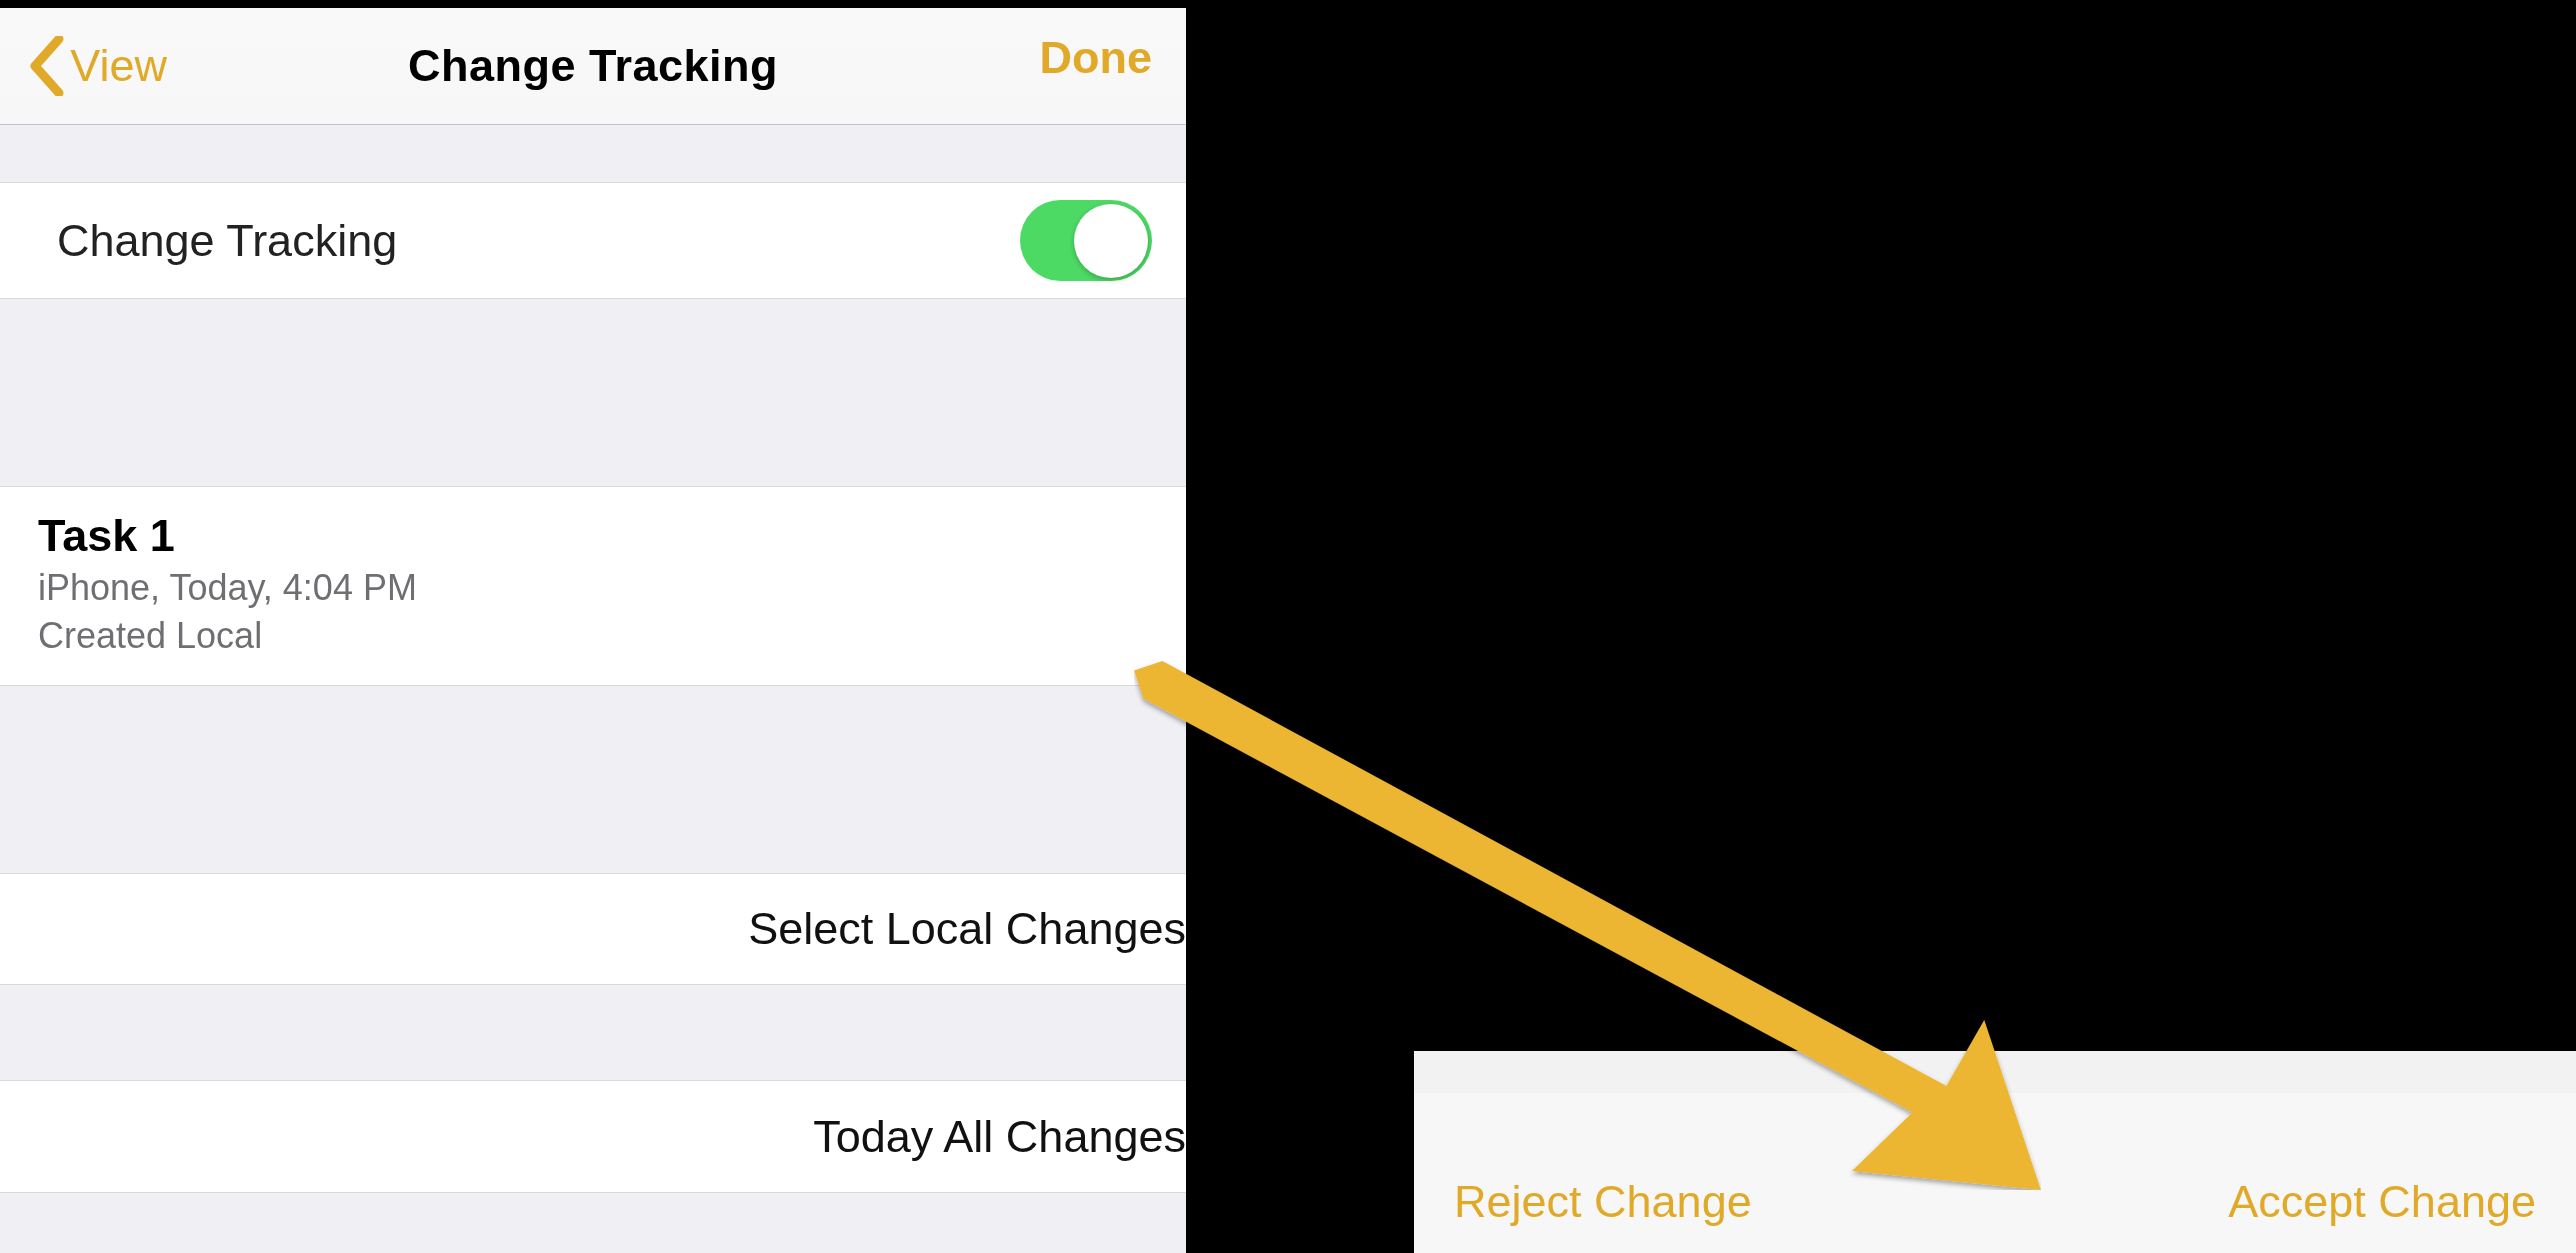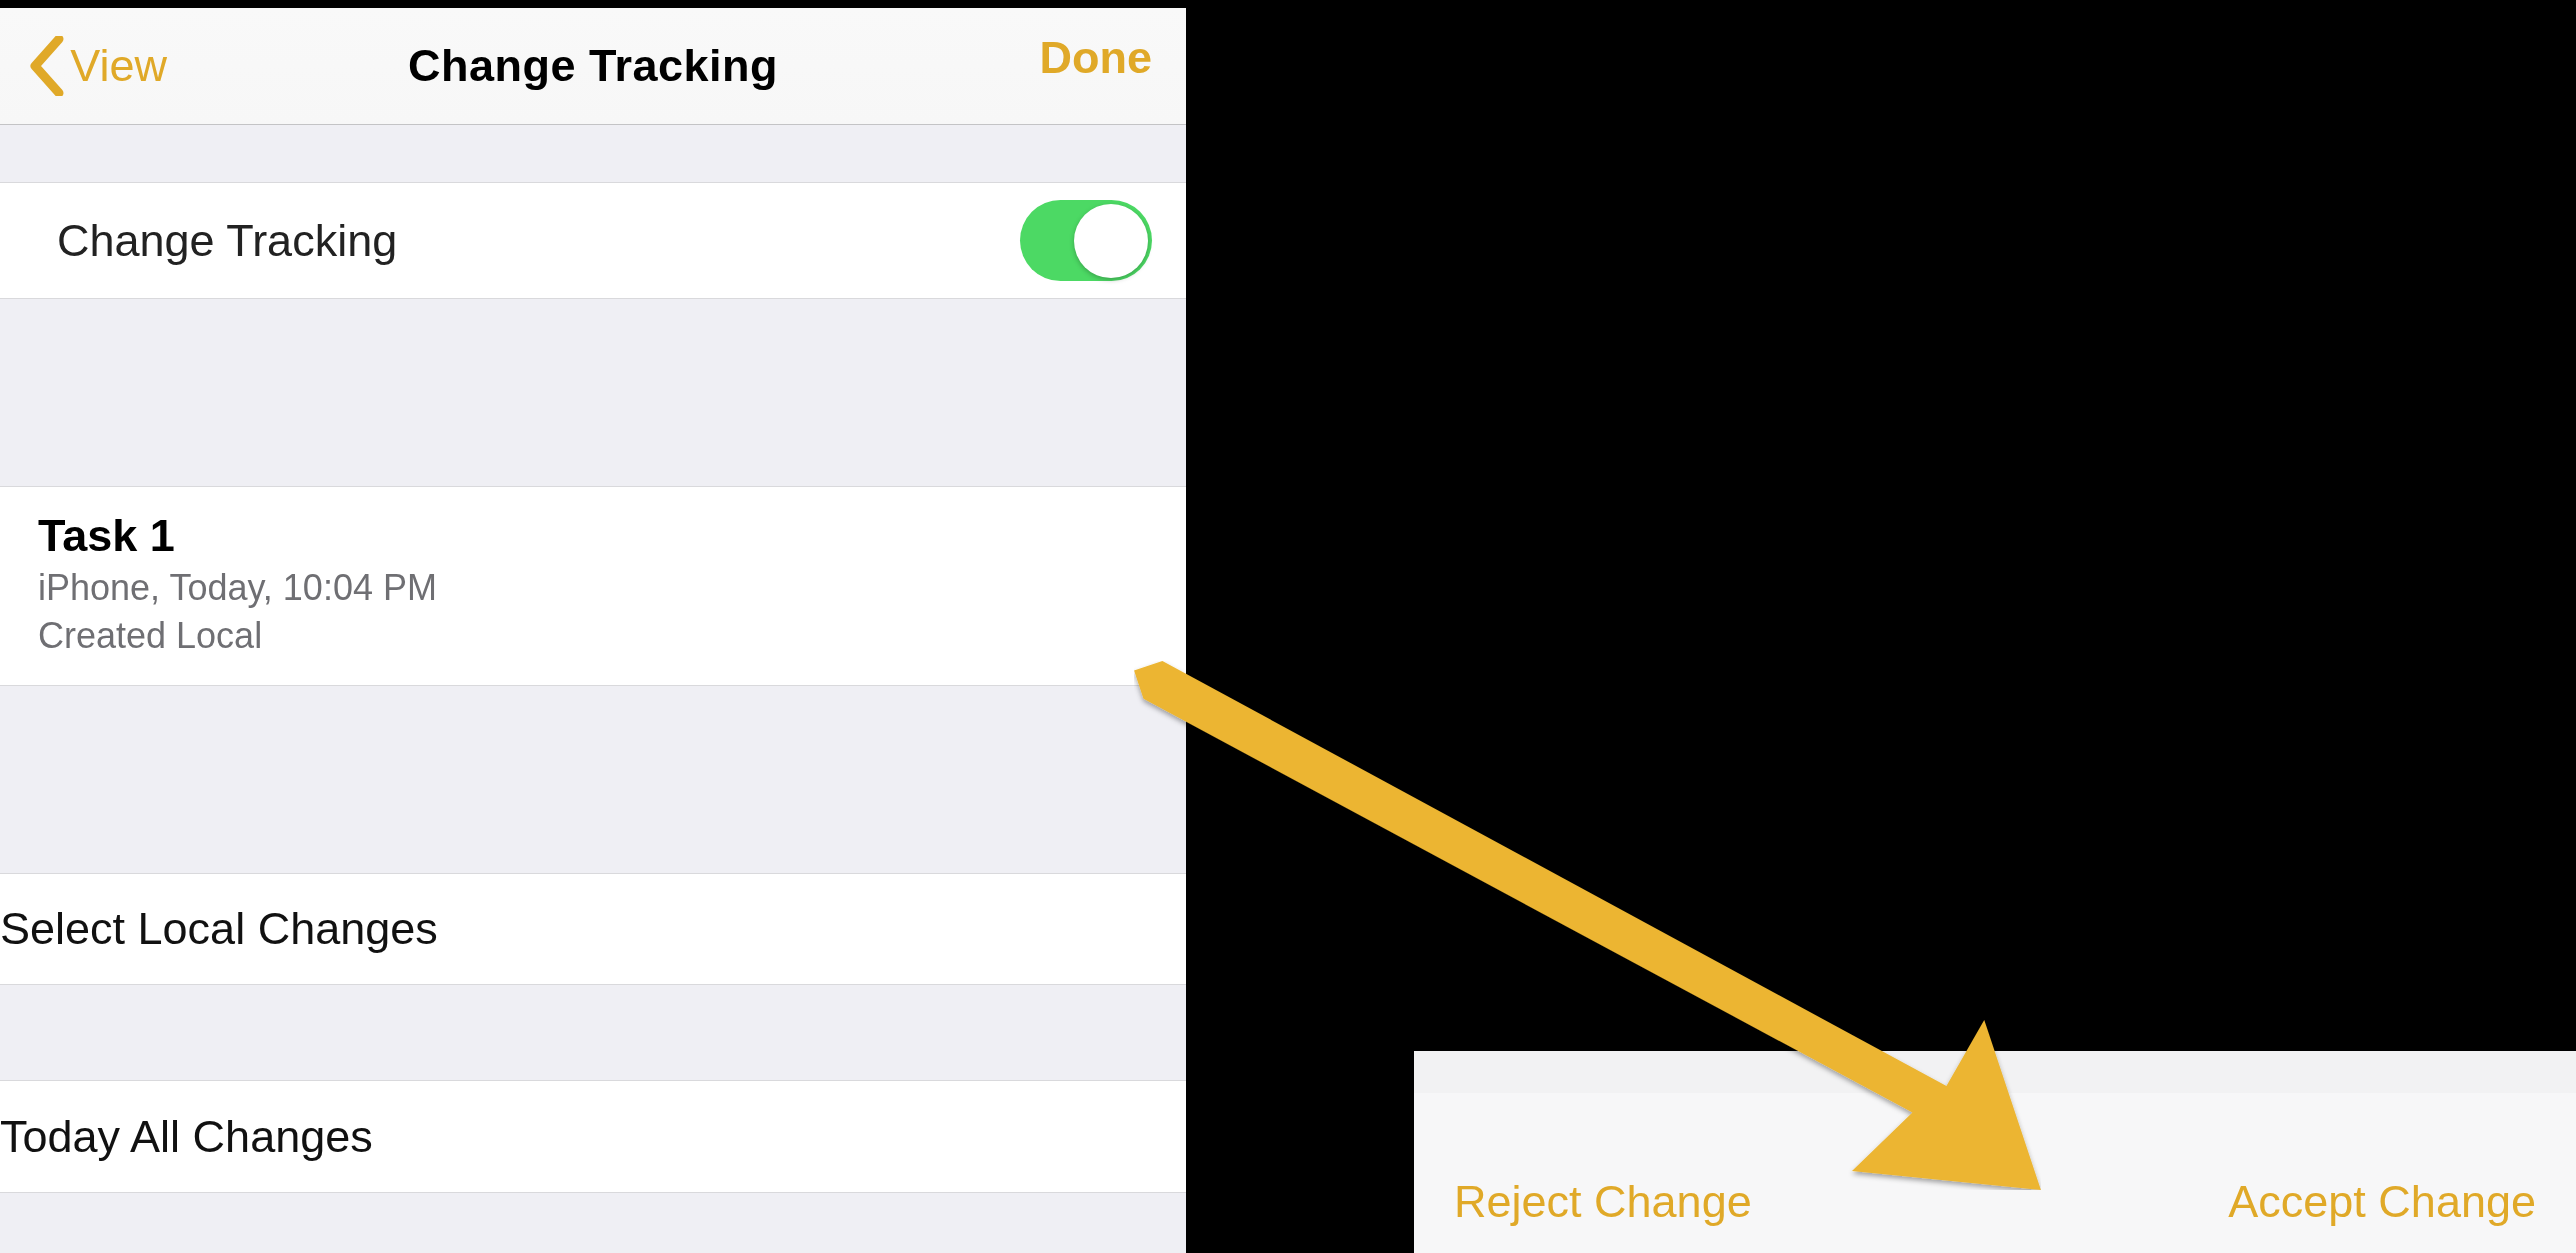--- a/index.html
+++ b/index.html
@@ -140,21 +140,21 @@
     font-size: 36px;
     color: #6f6f73;
     line-height: 1.32;
   }
 
   
   .select-row {
     height: 125px;
     display: flex;
     align-items: center;
-    justify-content: flex-start;
+    justify-content: flex-end;
     cursor: pointer;
   }
   .select-row-label {
     font-size: 45px;
     color: #111;
   }
 
   
   .toolbar {
     position: absolute;
@@ -219,21 +219,21 @@
     <span class="toggle-row-label">Change Tracking</span>
     <div class="toggle">
       <div class="toggle-knob"></div>
     </div>
   </div>
 
   <div class="spacer h-large"></div>
 
   <div class="row task-row">
     <div class="task-title">Task 1</div>
-    <div class="task-meta">iPhone, Today, 10:04 PM</div>
+    <div class="task-meta">iPhone, Today, 4:04 PM</div>
     <div class="task-desc">Created Local</div>
   </div>
 
   <div class="spacer h-large"></div>
 
   <div class="row select-row">
     <span class="select-row-label">Select Local Changes</span>
   </div>
 
   <div class="spacer h-med"></div>

